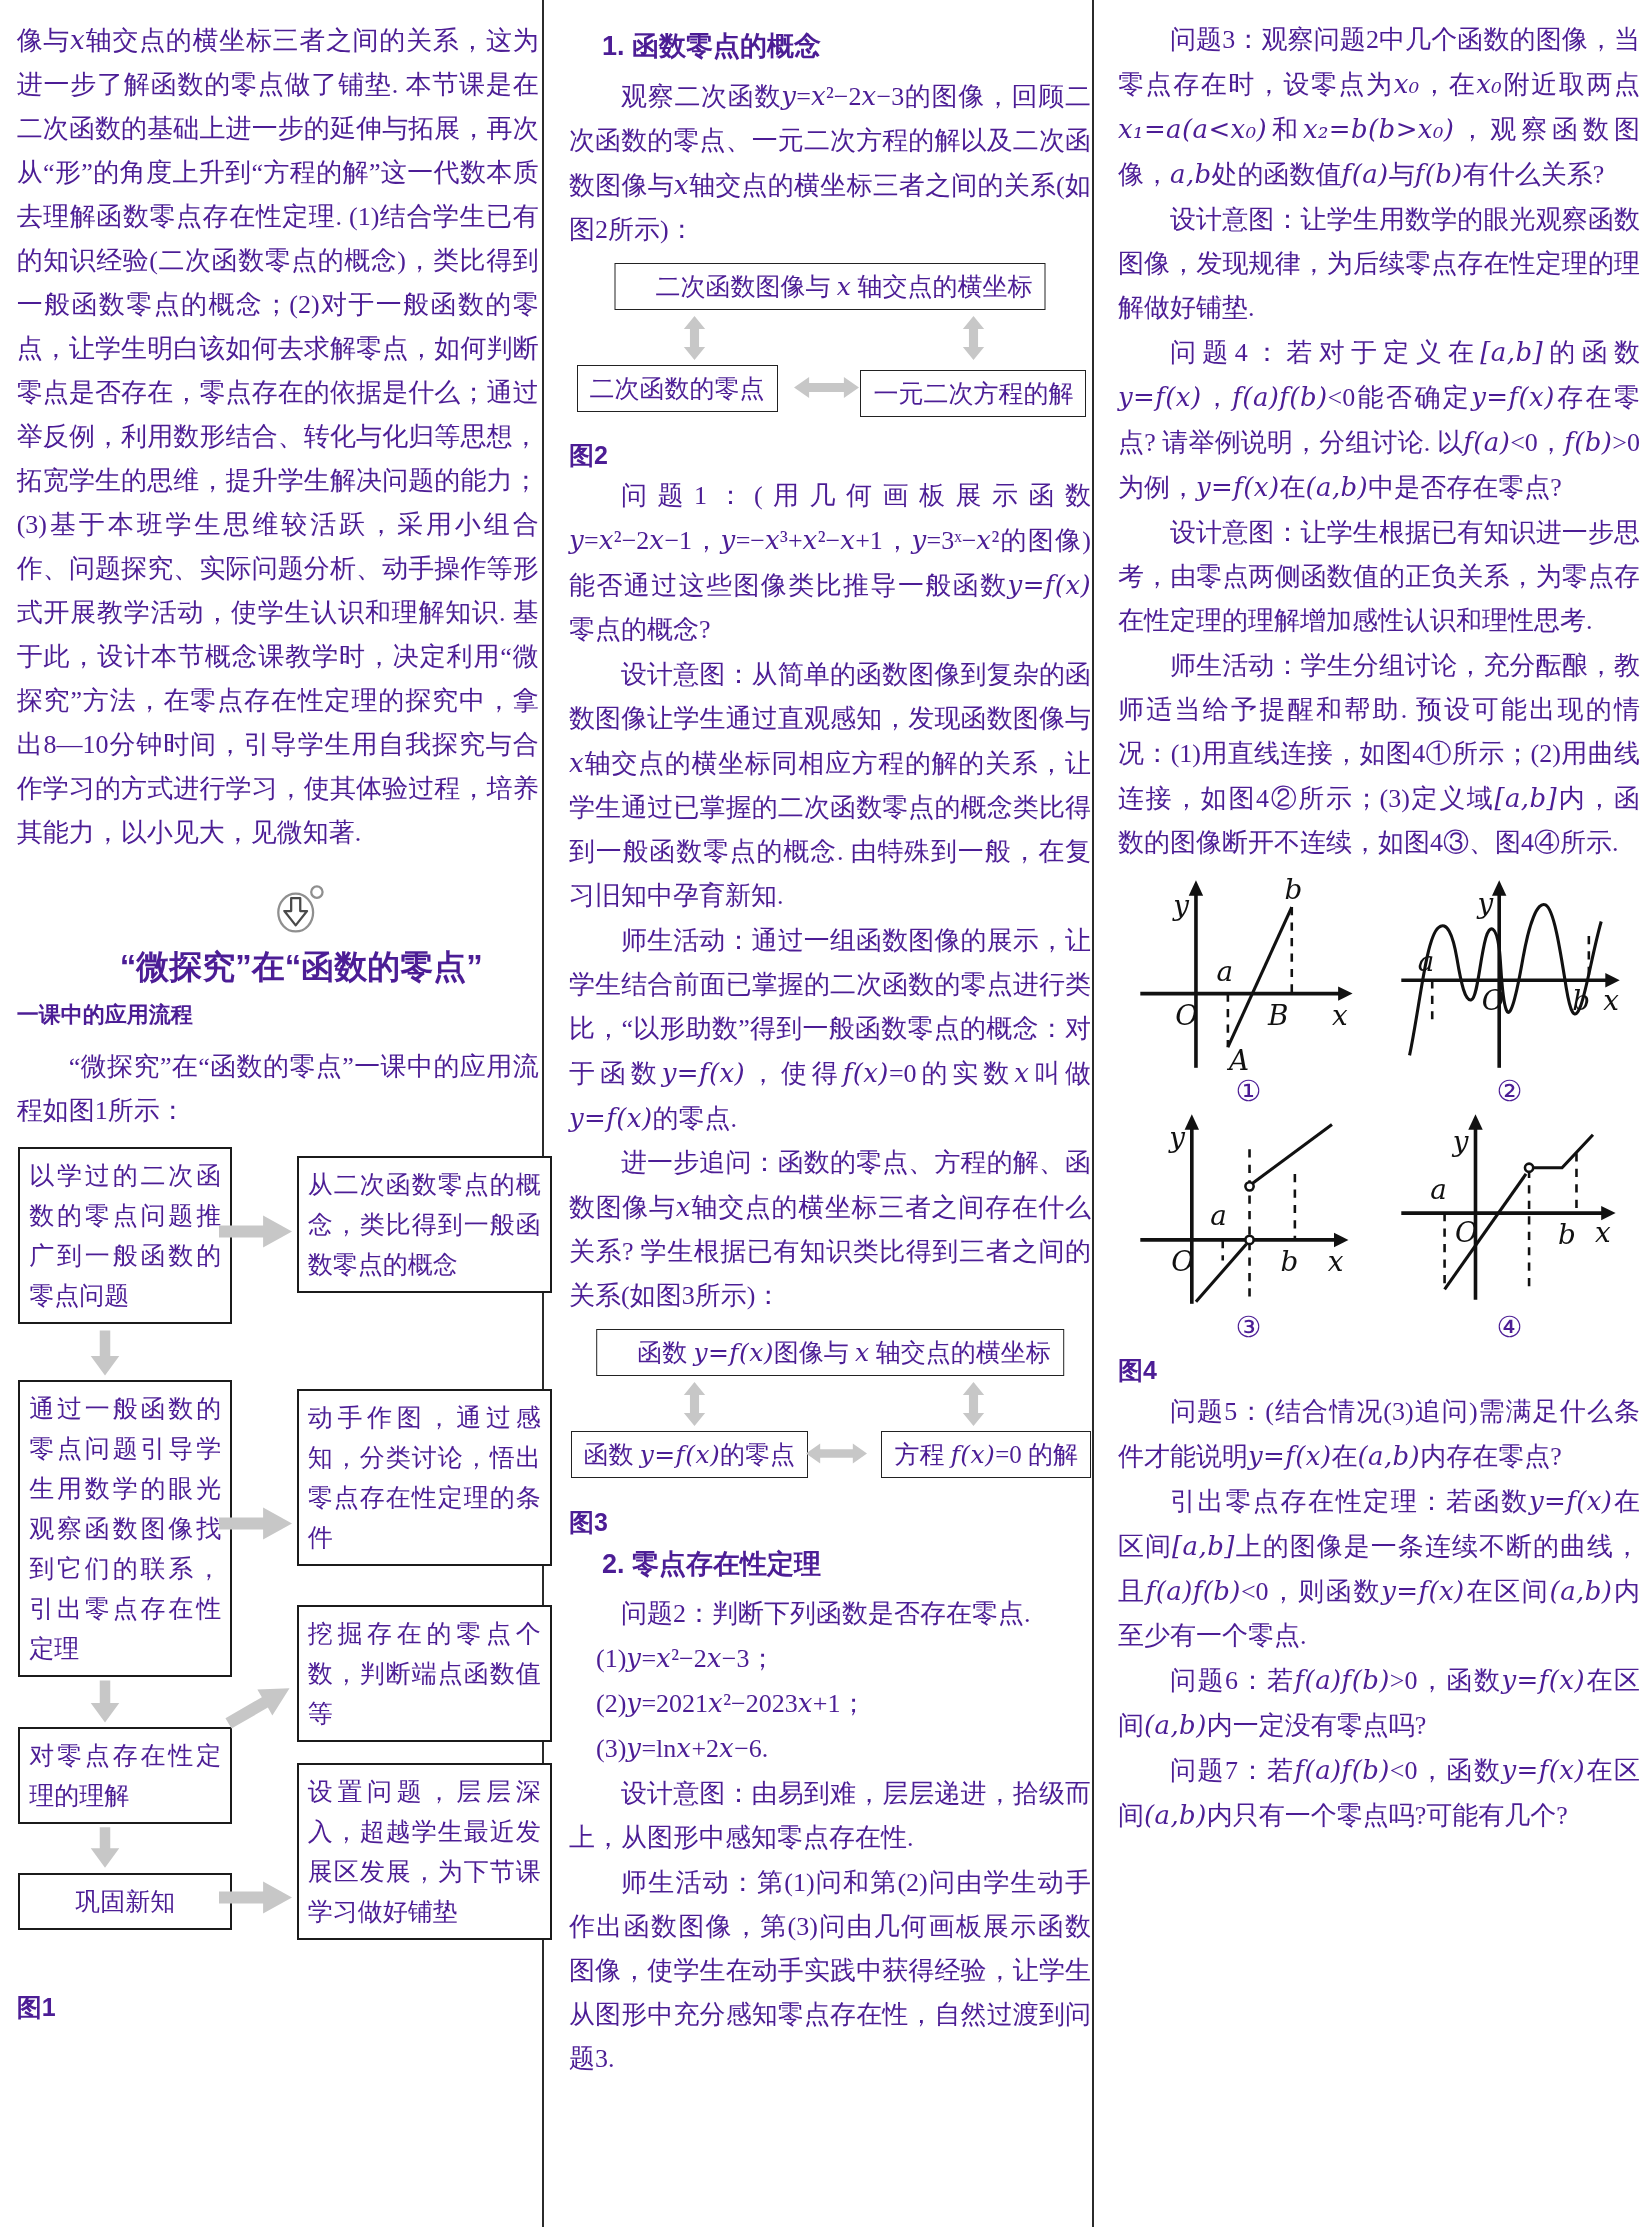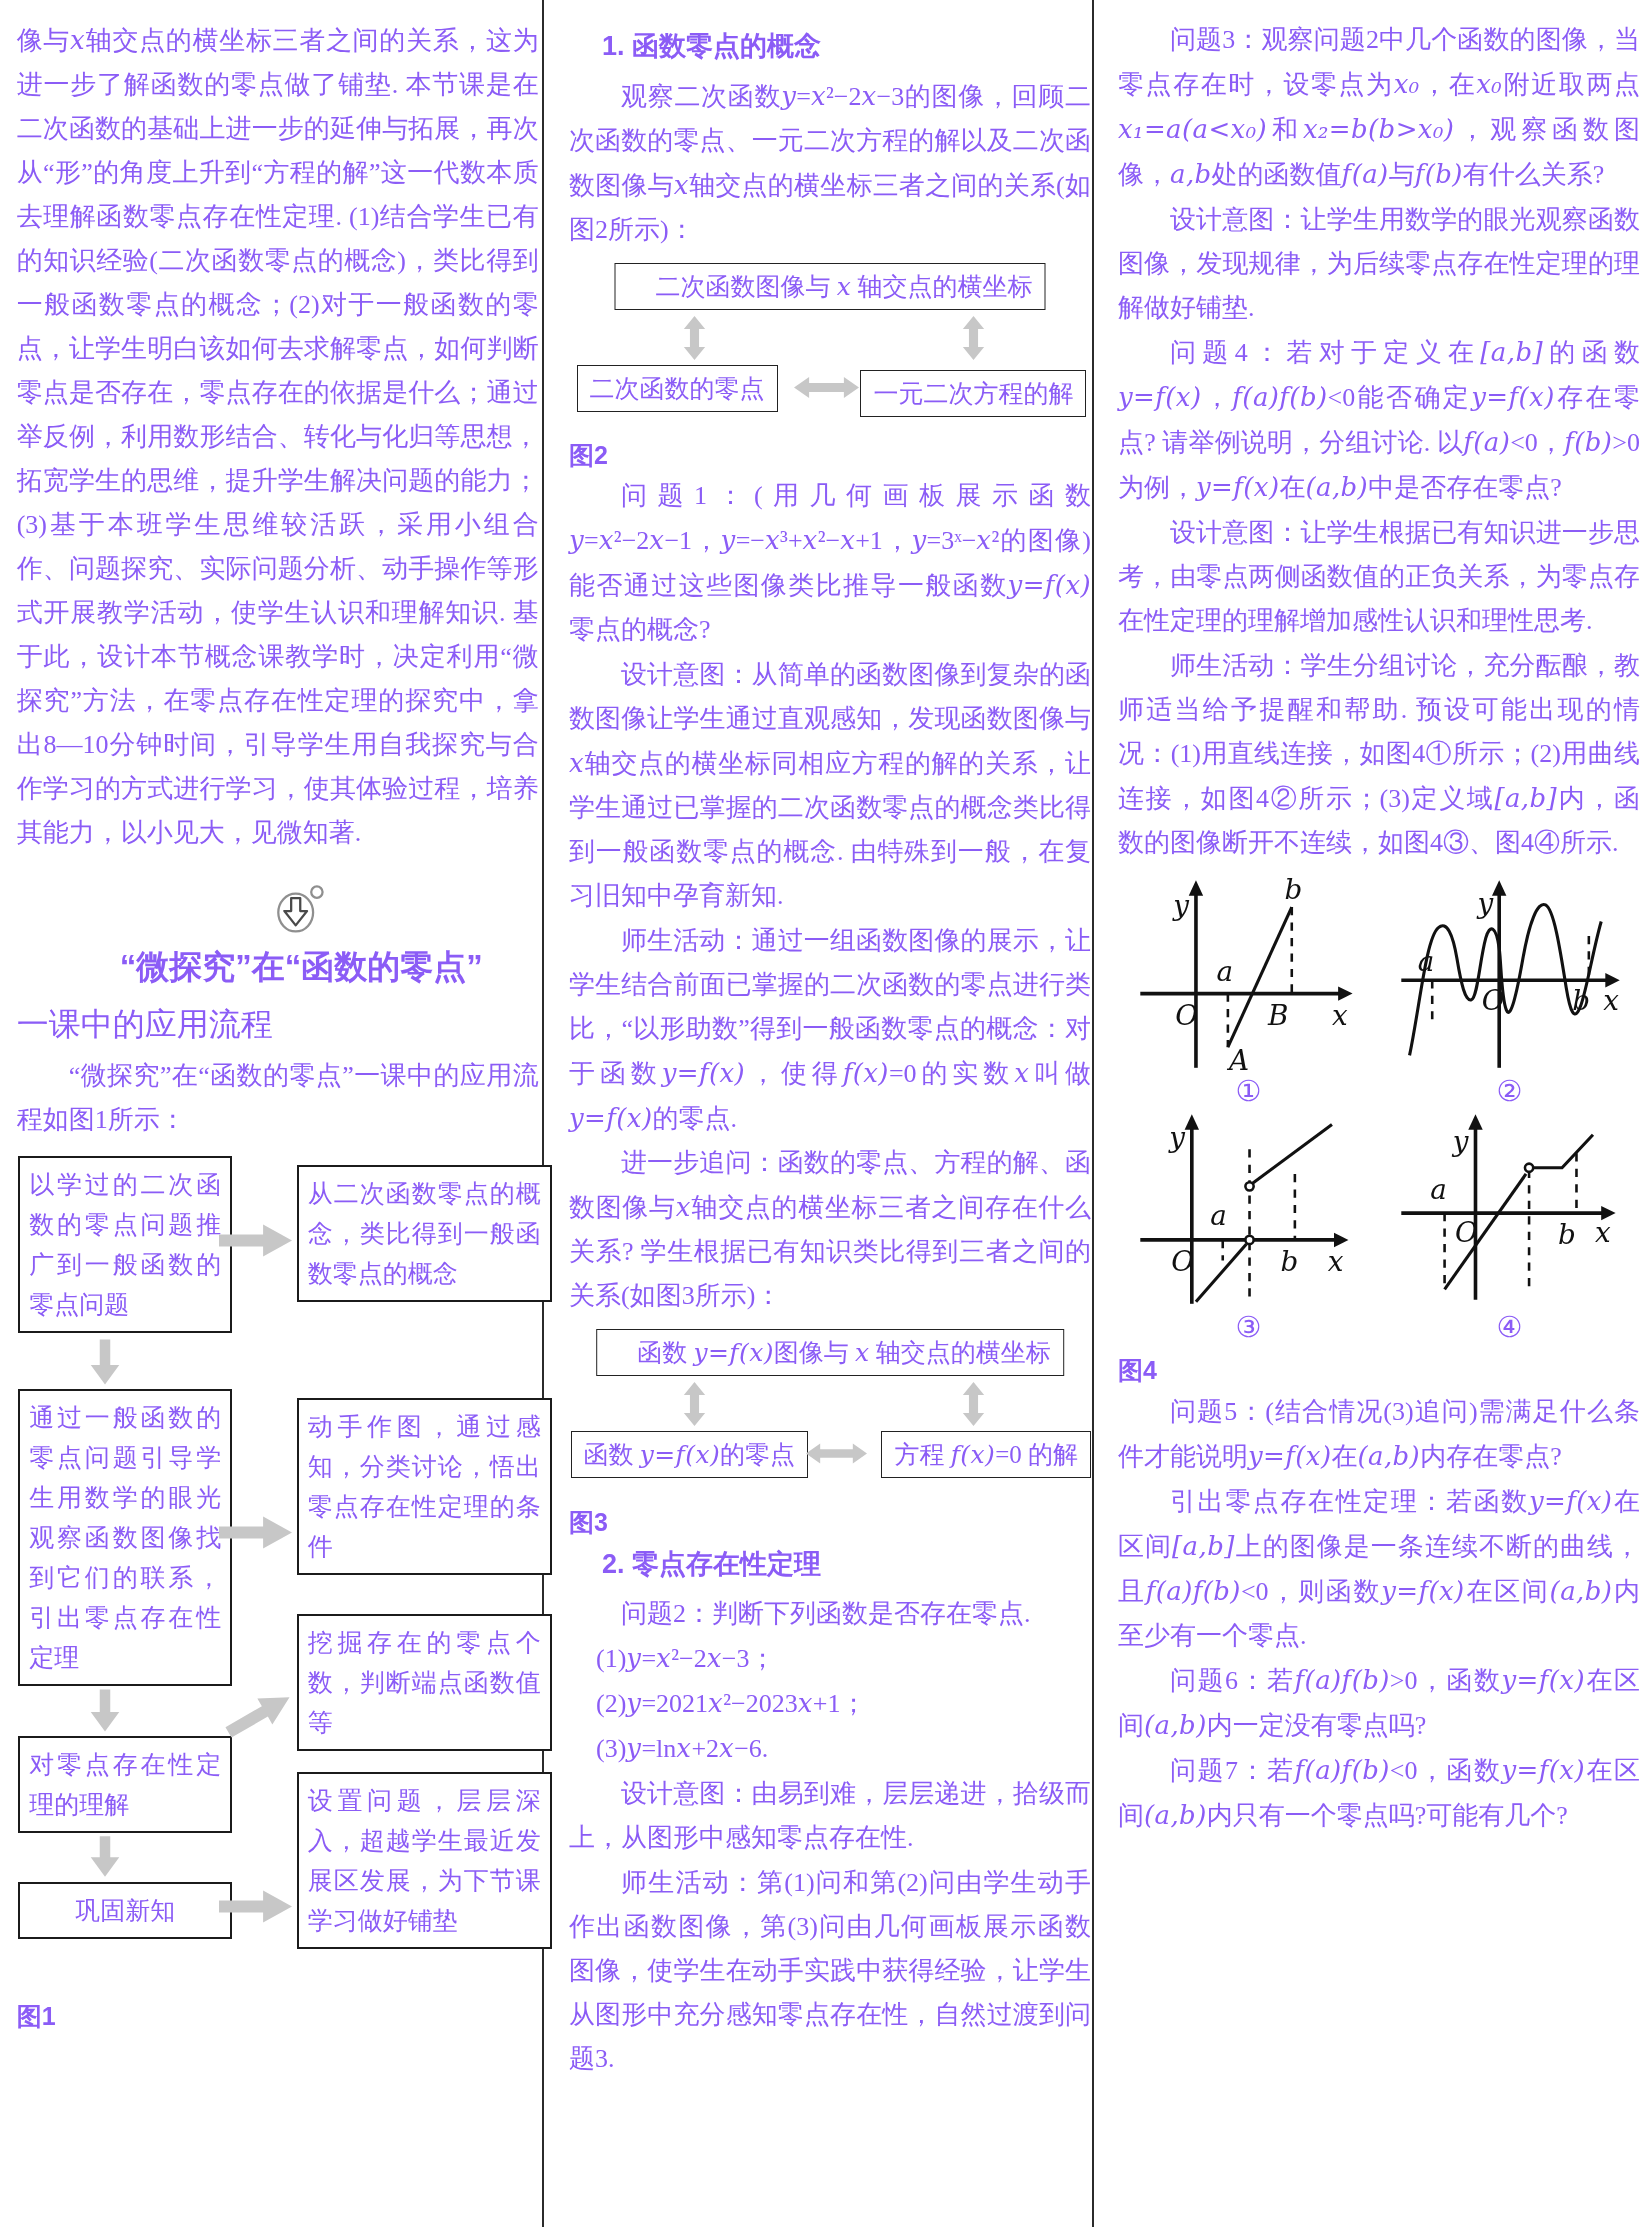--- a/index.html
+++ b/index.html
@@ -1,21 +1,21 @@
 <!DOCTYPE html>
 <html style="font-size:12px"><head>
 <meta charset="utf-8">
 <style>
   html,body{margin:0;padding:0;background:#e8e8e8;}
   .page{
     position:relative;
     width:1649px;height:2227px;
     background:#ffffff;
     font-family:"Liberation Serif","DejaVu Serif",serif;
-    color:#8b5cf6;
+    color:#4c1d95;
     overflow:hidden;
   }
   .vrule{position:absolute;top:0;height:100%;width:2.3px;background:#2b2b2b;}
   .vrule.r1{left:542px;}
   .vrule.r2{left:1092px;}
   .col{position:absolute;top:0;width:522px;padding-top:18px;}
   .col.c1{left:16.7px;}
   .col.c2{left:569px;}
   .col.c3{left:1118px;}
 
@@ -23,21 +23,21 @@
   p.ind{text-indent:2em;}
   p.eq{padding-left:27px;}
   .rb{font-family:"Liberation Sans","DejaVu Sans",sans-serif;font-weight:400;}
   .rm{font-style:italic;font-family:"DejaVu Serif",serif;letter-spacing:0.4px;}
 
   .hnum{font-family:"Liberation Sans","DejaVu Sans",sans-serif;font-weight:700;
         font-size:27px;line-height:47px;padding-left:33px;margin:4.6px 0 4.6px 0;}
   .sec-block{margin-top:30px;margin-bottom:7.6px;}
   .sec-line1{display:flex;align-items:center;gap:7.6px;padding-left:47px;
         font-family:"Liberation Sans","DejaVu Sans",sans-serif;font-weight:700;font-size:33px;line-height:50px;flex-direction:column;}
-  .sec-line2{font-family:"Liberation Sans","DejaVu Sans",sans-serif;font-weight:400;font-size:32px;line-height:46px;margin-top:9px;}
+  .sec-line2{font-family:"Liberation Sans","DejaVu Sans",sans-serif;font-weight:700;font-size:22px;line-height:46px;}
 
   
   .fig1{position:relative;height:837px;margin-top:13.7px;}
   .fbox{position:absolute;border:2.3px solid #1b1b1b;background:#fff;
         font-size:25px;line-height:40px;padding:6.8px 9px;text-align:justify;text-justify:inter-character;}
   .fbox.center{text-align:center;}
   .lbox{left:1.5px;width:192px;}
   .rbox{left:280px;width:233px;}
   .farrow{position:absolute;}
   .figcap{font-family:"Liberation Sans","DejaVu Sans",sans-serif;font-weight:700;

